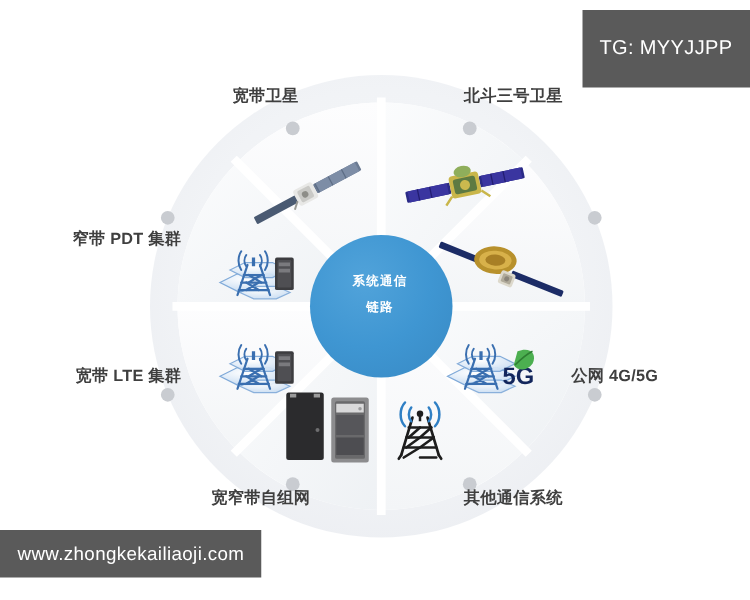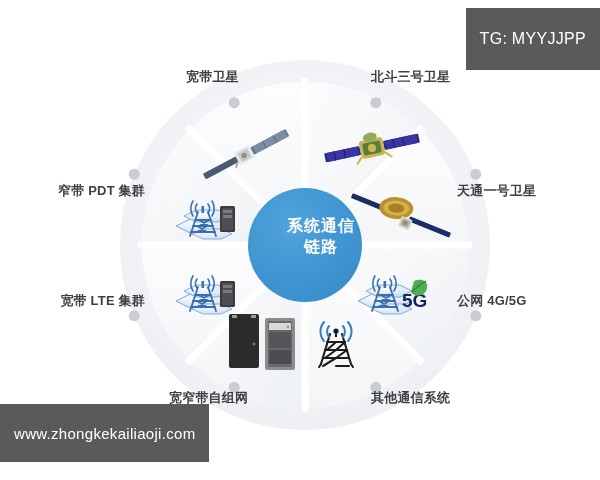--- a/index.html
+++ b/index.html
@@ -14,21 +14,21 @@
   .badge{
     position:absolute;
     background:#5a5a5a;
     color:#ffffff;
     font-size:16px;
     letter-spacing:.3px;
     display:flex;align-items:center;justify-content:center;
     white-space:nowrap;
   }
   #tg-badge{ right:0; top:8px; height:30px; padding:16px 14px; }
-  #site-badge{ left:0; bottom:18px; height:30px; padding:14px 14px; font-size:15px;}
+  #site-badge{ left:0; bottom:18px; height:30px; padding:4px 14px; font-size:15px;}
 
   
   #diagram{
     position:absolute;left:0;top:0;width:600px;height:480px;
   }
   #wheel-svg{position:absolute;left:0;top:0;}
 
   
   .lbl{
     position:absolute;
@@ -48,24 +48,24 @@
   #lbl-2{ left:457px; top:182px; }          
   #lbl-3{ left:457px; top:292px; }          
   #lbl-4{ left:371px; top:389px;text-align:center; }          
   #lbl-5{ left:169px; top:389px; }          
   #lbl-6{ right:455px; top:292px; }         
   #lbl-7{ right:455px; top:182px; }         
 
   
   .center-text{
     position:absolute;
-    left:264px;top:215px;width:114px;
+    left:247px;top:215px;width:114px;
     text-align:center;
     color:#ffffff;
-    font-size:16px;
+    font-size:10px;
     font-weight:700;
     line-height:21px;
     letter-spacing:1px;
     pointer-events:none;
   }
 </style>
 </head>
 <body>
 
 <div id="tg-badge" class="badge">TG: MYYJJPP</div>
@@ -311,21 +311,20 @@
     <circle cx="305" cy="245" r="57" fill="url(#hubGrad)"></circle>
   </svg>
 
   <div class="center-text">
     <div>系统通信</div>
     <div>链路</div>
   </div>
 
   <div id="lbl-0" class="lbl c">宽带卫星</div>
   <div id="lbl-1" class="lbl c">北斗三号卫星</div>
-  <div id="lbl-2" class="lbl r">天通一号卫星</div>
   <div id="lbl-3" class="lbl r">公网 4G/5G</div>
   <div id="lbl-4" class="lbl c">其他通信系统</div>
   <div id="lbl-5" class="lbl c">宽窄带自组网</div>
   <div id="lbl-7" class="lbl l">窄带 PDT 集群</div>
   <div id="lbl-6" class="lbl l">宽带 LTE 集群</div>
 </div>
 
 <div id="site-badge" class="badge">www.zhongkekailiaoji.com</div>
 
 </body></html>

